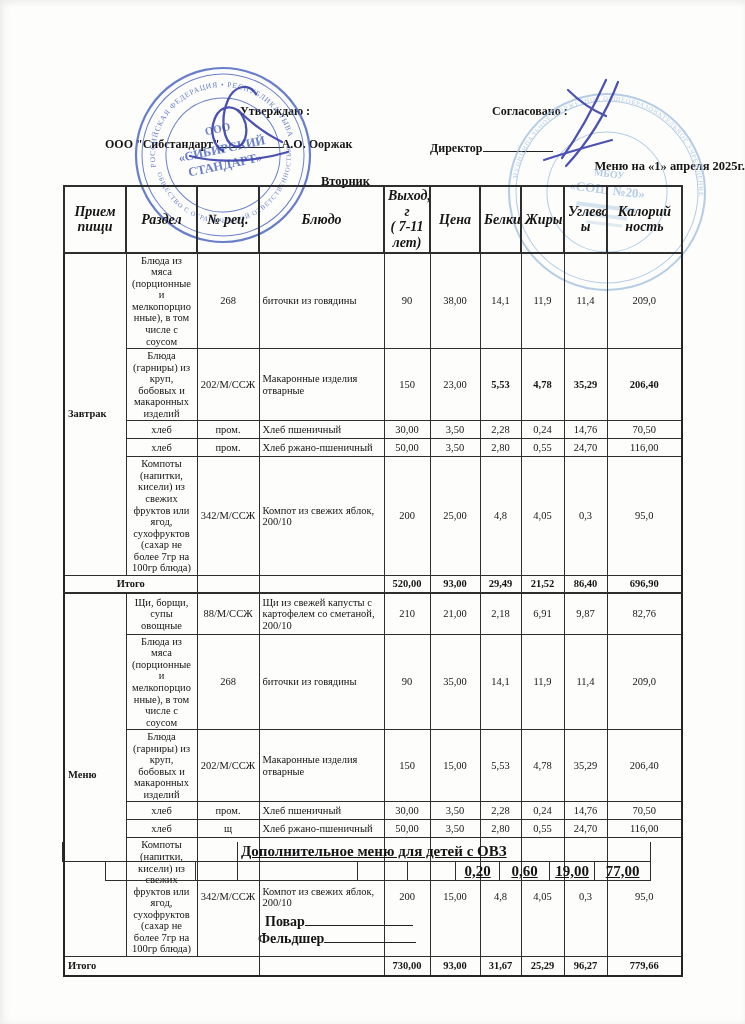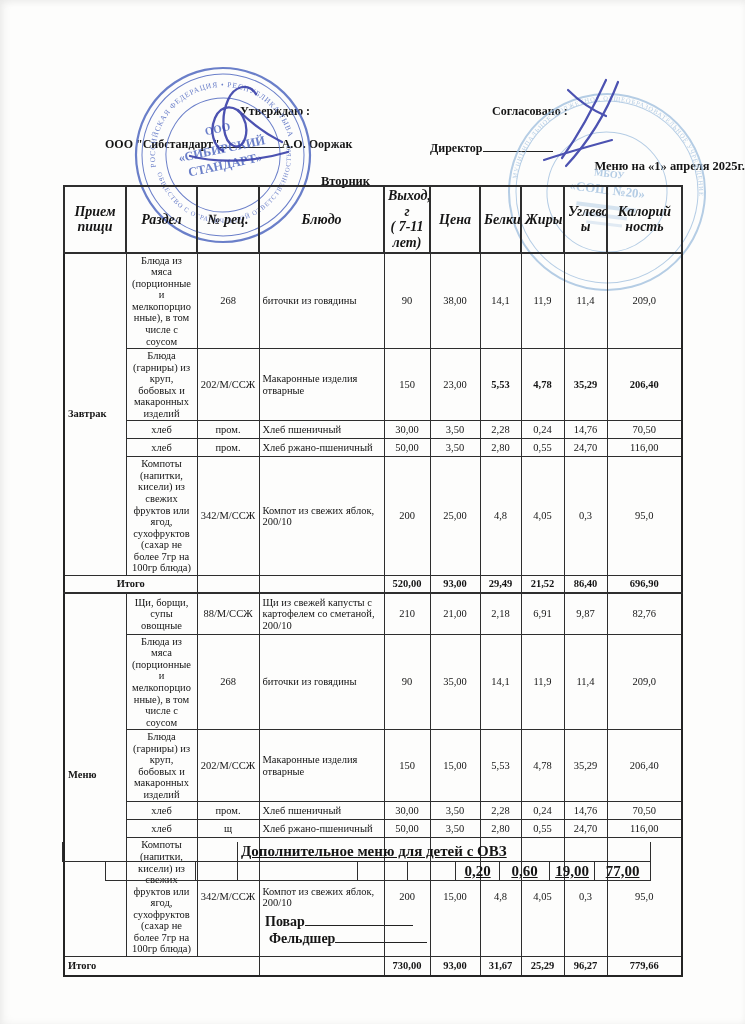--- a/index.html
+++ b/index.html
@@ -328,17 +328,17 @@
       <td class="c b">0,60</td>
       <td class="c b">19,00</td>
       <td class="c b">77,00</td>
     </tr>
     </tbody>
   </table>
 
   <div class="abs foot-line" style="left:265px;top:905px;">
     <span>Повар</span><span class="uline" style="width:108px;"></span>
   </div>
-  <div class="abs foot-line" style="left:269px;top:922px;text-align:center;">
+  <div class="abs foot-line" style="left:258px;top:922px;text-align:center;">
     <span>Фельдшер</span><span class="uline" style="width:92px;"></span>
   </div>
 
 </div>
 
 </body></html>

